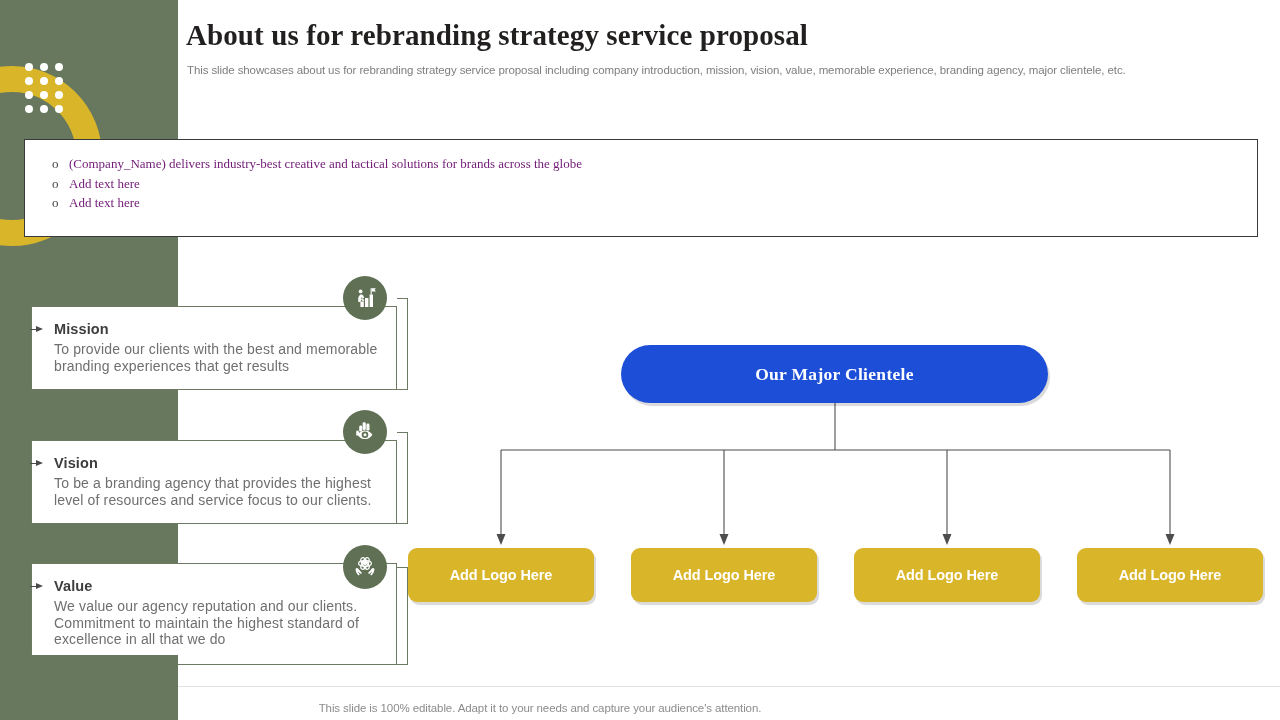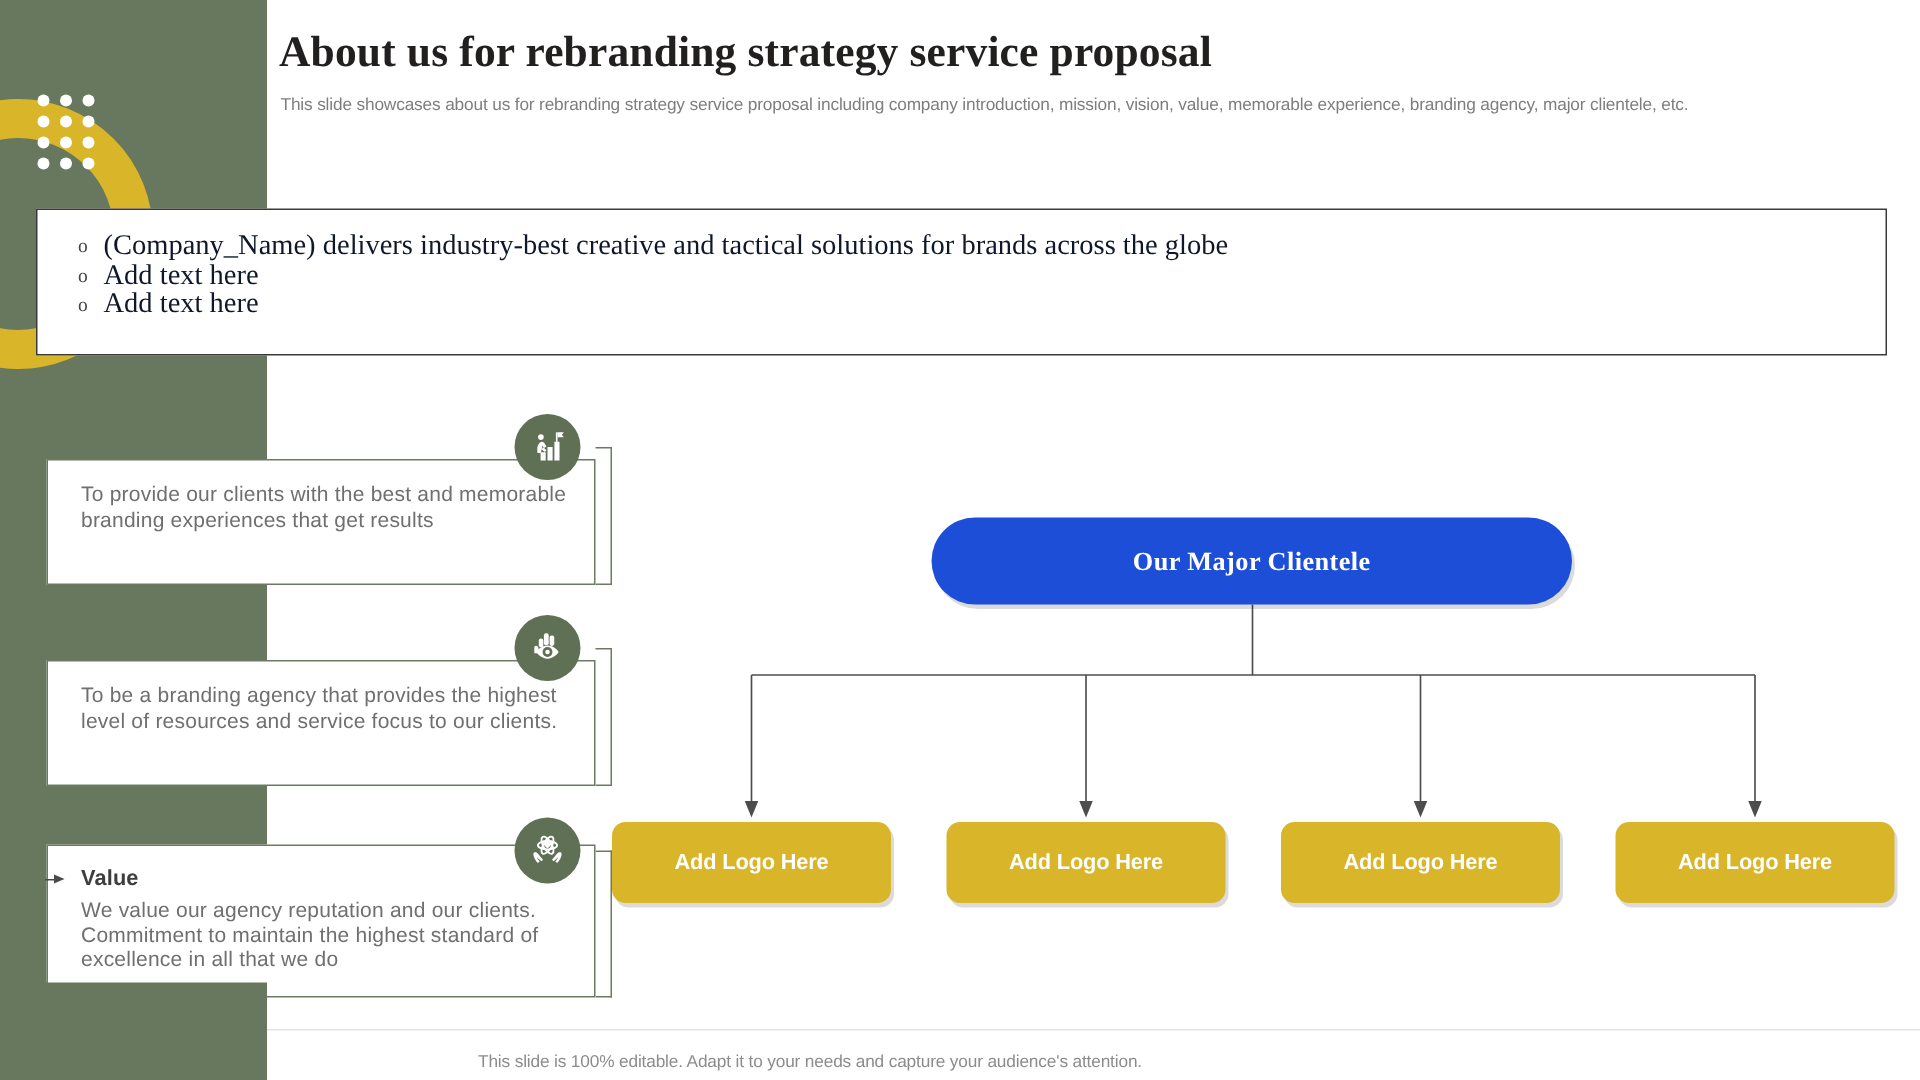--- a/index.html
+++ b/index.html
@@ -41,21 +41,21 @@
   }
 
   
   .bulletbox{
     position:absolute;left:24px;top:139px;width:1234px;height:98px;
     background:#ffffff;border:1px solid #3a3a3a;box-sizing:border-box;
   }
   .bulletbox ul{margin:0;padding:14px 0 0 44px;list-style:none;}
   .bulletbox li{
     font-family:"Liberation Serif", serif;
-    font-size:19px;line-height:19.5px;color:#0f172a;
+    font-size:13px;line-height:19.5px;color:#701a75;
     position:relative;white-space:nowrap;
   }
   .bulletbox li:before{
     content:"o";position:absolute;left:-17px;top:0;
     font-family:"Liberation Serif", serif;font-size:13px;color:#444;
   }
 
   
   .card{
     position:absolute;left:31px;width:366px;
@@ -164,24 +164,26 @@
       <li>Add text  here</li>
       <li>Add text  here</li>
     </ul>
   </div>
 
   <div class="card-conn" style="left:397px;top:298px;width:11px;height:92px;border-top:1px solid #6c7a63;border-bottom:1px solid #6c7a63;border-right:1px solid #6c7a63;"></div>
   <div class="card-conn" style="left:397px;top:432px;width:11px;height:92px;border-top:1px solid #6c7a63;border-bottom:1px solid #6c7a63;border-right:1px solid #6c7a63;"></div>
   <div class="card-conn" style="left:397px;top:567px;width:11px;height:98px;border-top:1px solid #6c7a63;border-bottom:1px solid #6c7a63;border-right:1px solid #6c7a63;"></div>
 
   <div class="card card-mission">
+    <h3>Mission</h3>
     <p>To provide  our clients with the best and  memorable branding  experiences  that get results</p>
   </div>
 
   <div class="card card-vision">
+    <h3>Vision</h3>
     <p>To be a branding  agency that provides  the highest level of resources  and service  focus to our clients.</p>
   </div>
 
   <div class="card card-value">
     <h3>Value</h3>
     <p>We value  our agency reputation  and our clients. Commitment  to maintain  the highest  standard  of excellence  in all that we do</p>
   </div>
 
   <div class="roundicon ic-mission">
     <svg width="26" height="26" viewBox="0 0 26 26" aria-hidden="true">

